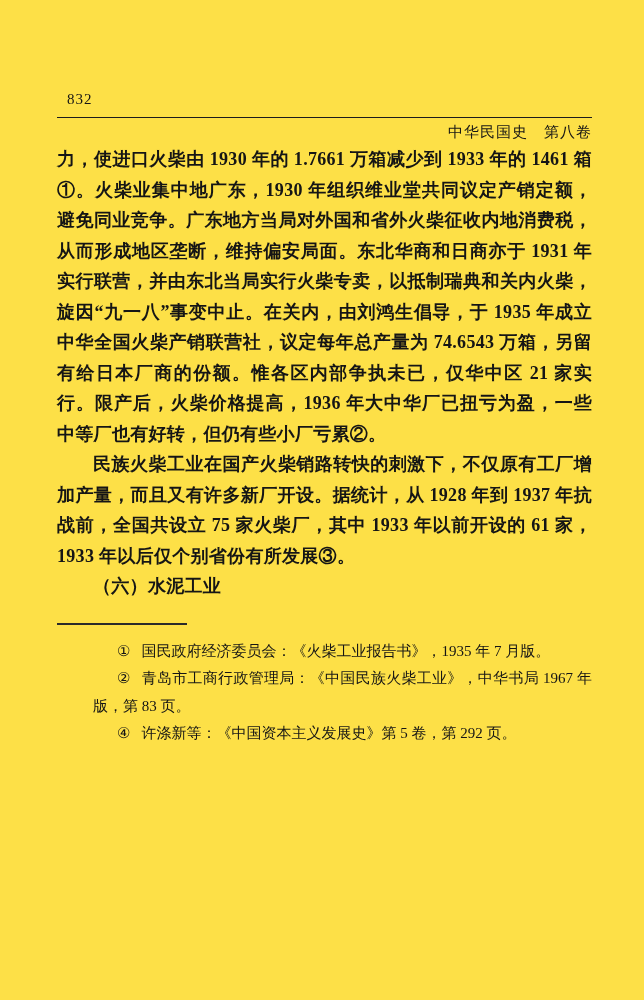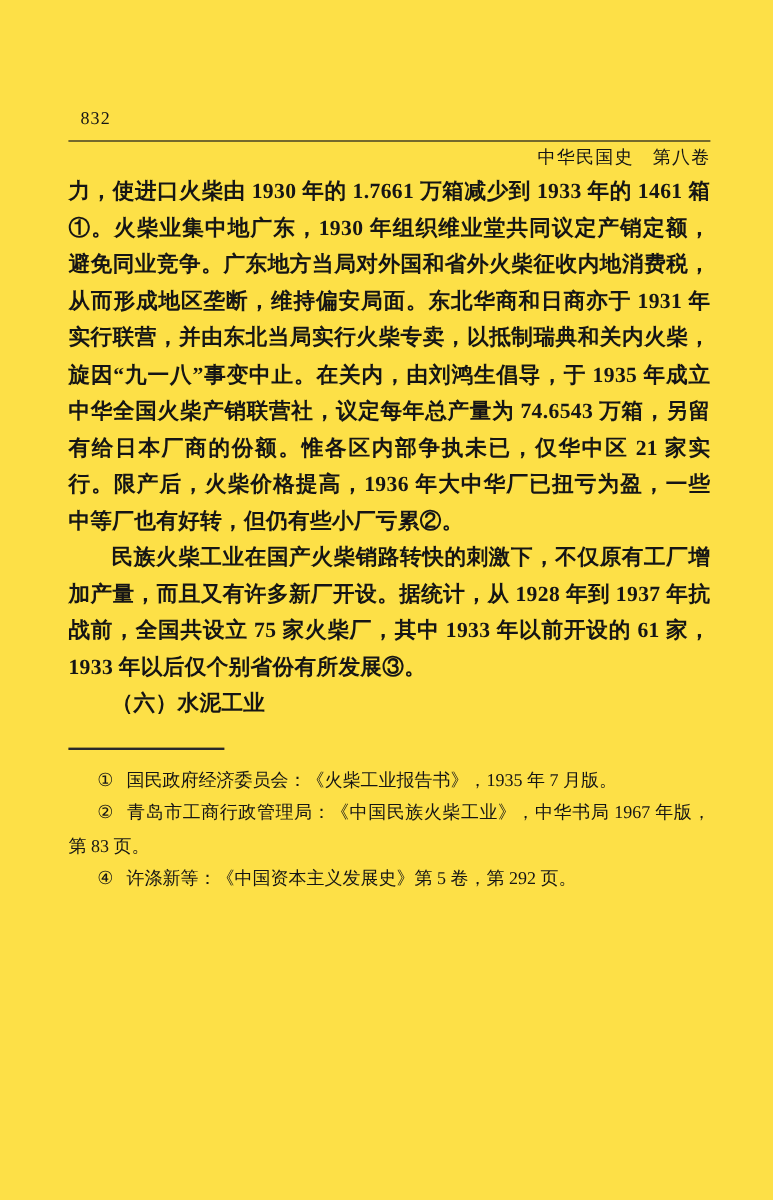--- a/index.html
+++ b/index.html
@@ -76,20 +76,21 @@
     text-align: justify;
     text-justify: inter-ideograph;
   }
   .fn-rule {
     width: 130px;
     border-top: 2px solid #2a2a2a;
     margin-bottom: 13px;
   }
   .fn {
     text-indent: 24px; 
+    margin-left: 36px;
   }
   .fn-marker {
     margin-right: 11px;
   }
 </style>
 </head>
 <body>
 
 <div class="page">
 

